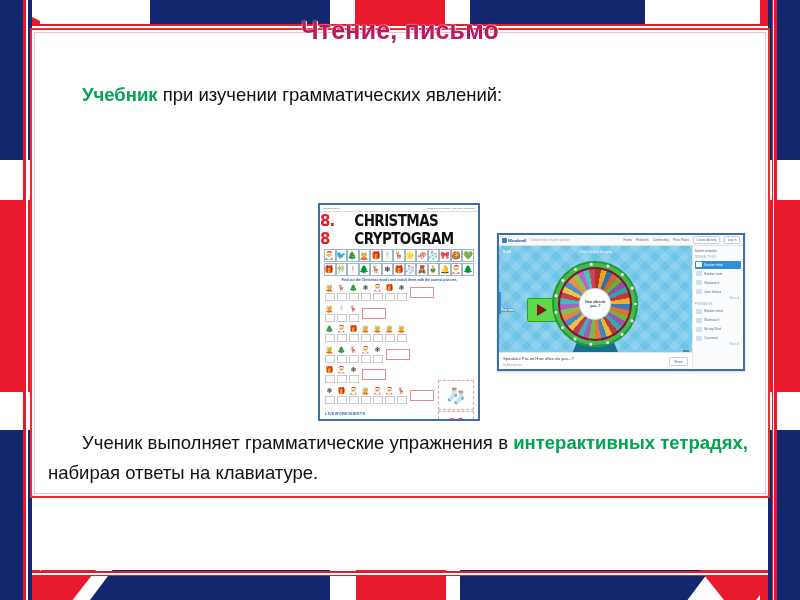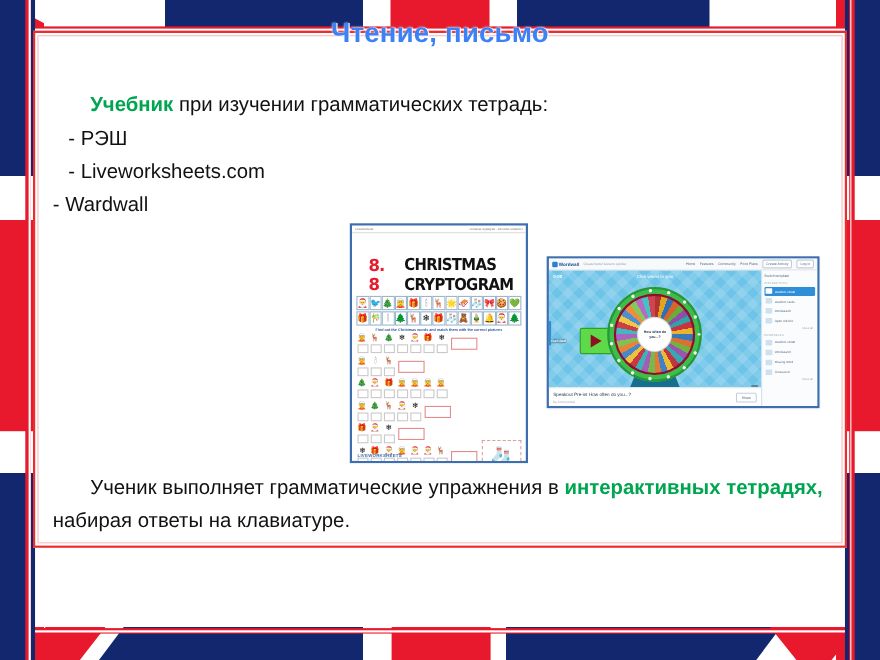--- a/index.html
+++ b/index.html
@@ -53,21 +53,21 @@
     border: 1px solid #f5bdbd;
   }
 
   
   .title {
     position: absolute;
     left: 0; right: 0; top: 16px;
     text-align: center;
     font-size: 25px;
     font-weight: bold;
-    color: #3b82f6;
+    color: #be185d;
     letter-spacing: .2px;
     text-shadow: 0 0 2px #ffffff, 1px 0 0 rgba(255,255,255,.85);
     z-index: 10;
   }
 
   
   .body-text {
     position: absolute;
     left: 48px; top: 80px;
     width: 700px;
@@ -113,25 +113,24 @@
     overflow: hidden;
   }
   .ws-head {
     height: 7px;
     font-size: 2.4px; color: #666;
     display: flex; align-items: center; justify-content: space-between;
     padding: 0 3px;
     border-bottom: .5px solid #ddd;
   }
   .ws-title {
-    margin: 20px 0 1px 0;
+    margin: 0 0 1px 0;
     display: flex; align-items: baseline; justify-content: center;
     gap: 16px;
     font-weight: bold;
-    padding-left: 15px;
   }
   .ws-t-num {
     font-size: 15px; color: #e8192c;
     font-family: "DejaVu Sans", sans-serif;
     letter-spacing: -1px;
   }
   .ws-t-main {
     font-size: 13.5px; color: #111;
     font-family: "DejaVu Sans", sans-serif;
     letter-spacing: -.6px;
@@ -479,26 +478,21 @@
   </div>
 
   <div class="panel">
     <div class="panel-inner"></div>
   </div>
 
   <div class="title">Чтение, письмо</div>
 
   <div class="body-text">
     <div class="lead">
-      <span class="accent-green">Учебник</span><span> при изучении грамматических тетрадь:</span>
-    </div>
-    <div class="bullets">
-      <div class="bullet b-ind1">- РЭШ</div>
-      <div class="bullet b-ind1">- Liveworksheets.com</div>
-      <div class="bullet b-ind0">- Wardwall</div>
+      <span class="accent-green">Учебник</span><span> при изучении грамматических явлений:</span>
     </div>
   </div>
 
   <div class="closing">
     <span>Ученик выполняет грамматические упражнения в </span><span class="accent-green">интерактивных тетрадях,</span><span> набирая ответы на клавиатуре.</span>
   </div>
 
   <div class="ws">
     <div class="ws-head">
       <span>Liveworksheets</span>

